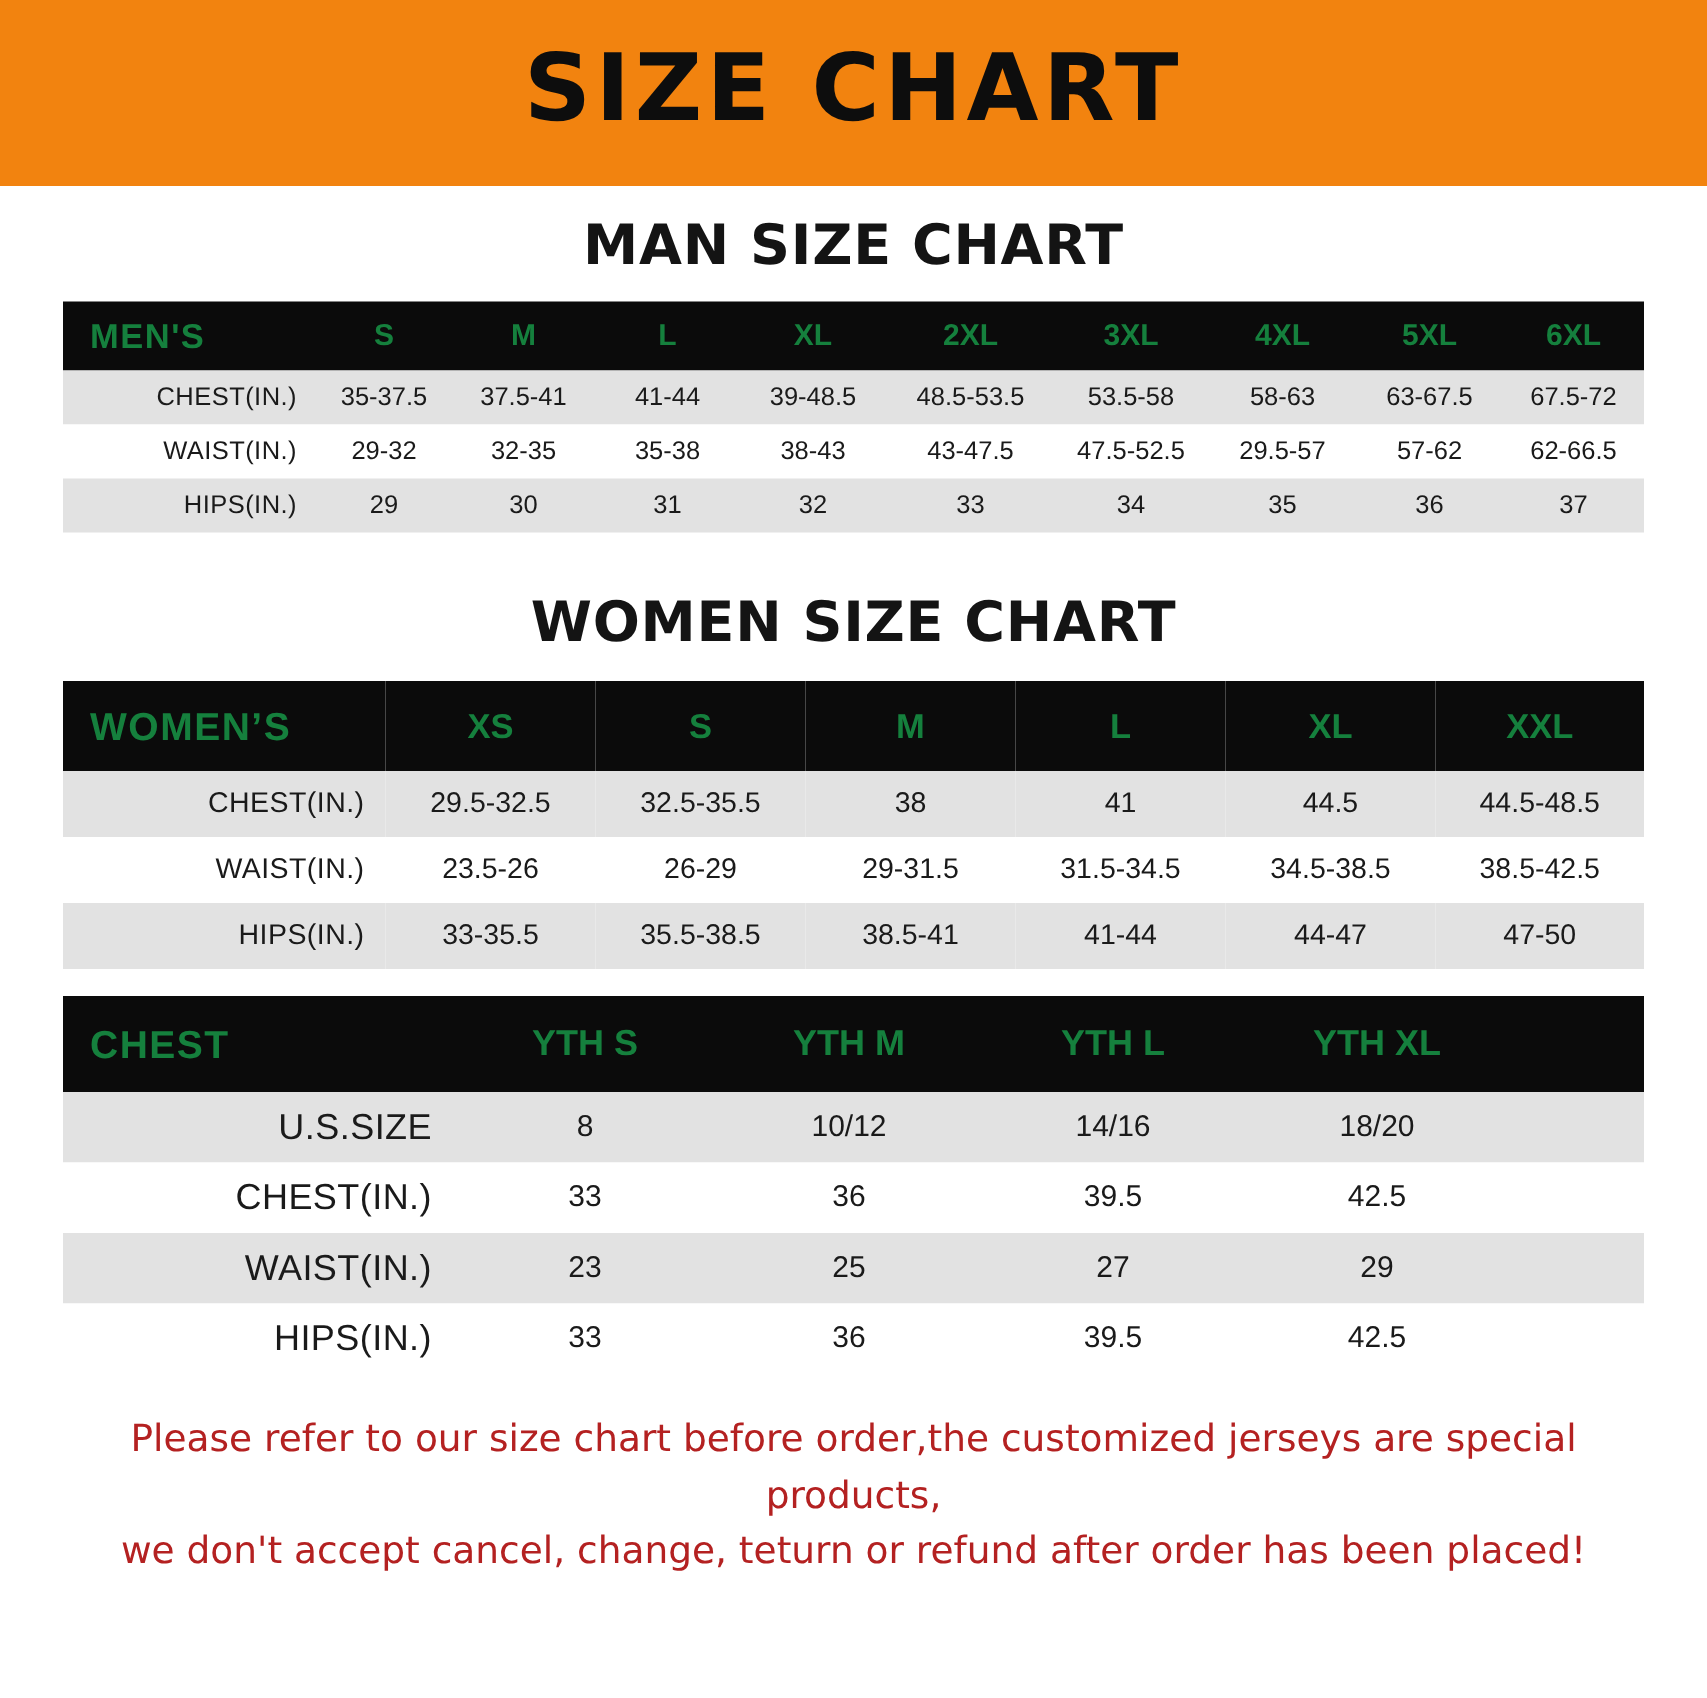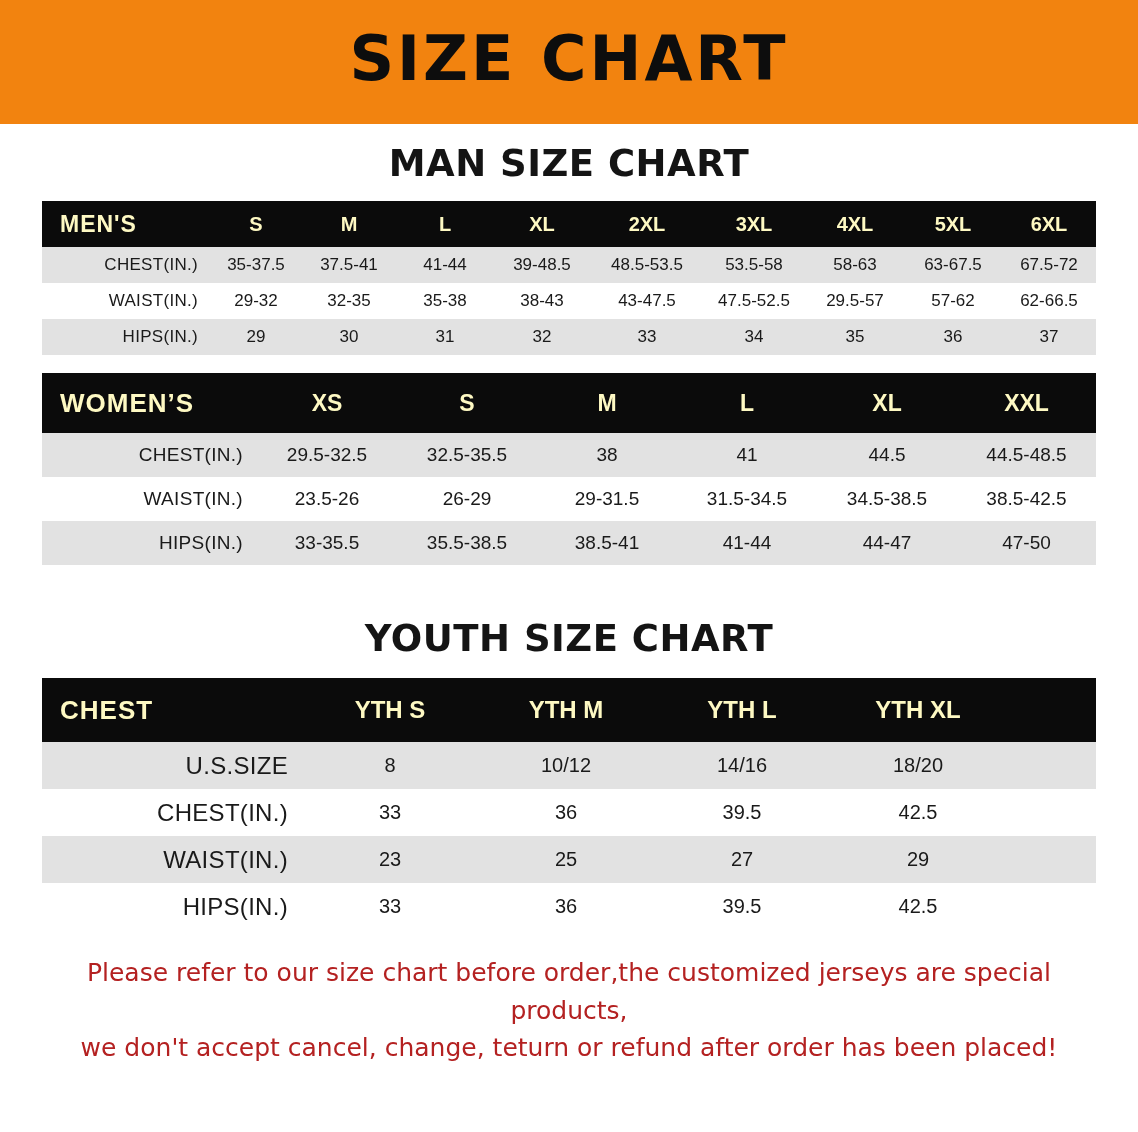--- a/index.html
+++ b/index.html
@@ -72,21 +72,21 @@
     text-align: center;
     vertical-align: middle;
     font-family: "Liberation Sans", sans-serif;
   }
 
   
   .size-table thead tr {
     background: #0b0b0b;
   }
   .size-table thead th {
-    color: #fef9c3;
+    color: #15803d;
     font-weight: bold;
   }
   .size-table thead th.rowlabel {
     text-align: left;
     padding-left: 18px;
     letter-spacing: 1px;
   }
 
   
   .size-table tbody td {
@@ -203,20 +203,21 @@
           <td>33</td>
           <td>34</td>
           <td>35</td>
           <td>36</td>
           <td>37</td>
         </tr>
       </tbody>
     </table>
   </div>
 
+  <div class="section-title t-women">WOMEN SIZE CHART</div>
 
   <div class="table-wrap women-wrap">
     <table class="size-table women-table">
       <colgroup>
         <col style="width:215px">
         <col style="width:140px">
           <col style="width:140px">
           <col style="width:140px">
         <col style="width:140px">
           <col style="width:140px">
@@ -258,21 +259,20 @@
           <td>35.5-38.5</td>
           <td>38.5-41</td>
           <td>41-44</td>
           <td>44-47</td>
           <td>47-50</td>
         </tr>
       </tbody>
     </table>
   </div>
 
-  <div class="section-title t-youth">YOUTH SIZE CHART</div>
 
   <div class="table-wrap youth-wrap">
     <table class="size-table youth-table">
       <colgroup>
         <col style="width:260px">
         <col style="width:176px">
           <col style="width:176px">
         <col style="width:176px">
           <col style="width:176px">
         <col style="width:90px">

